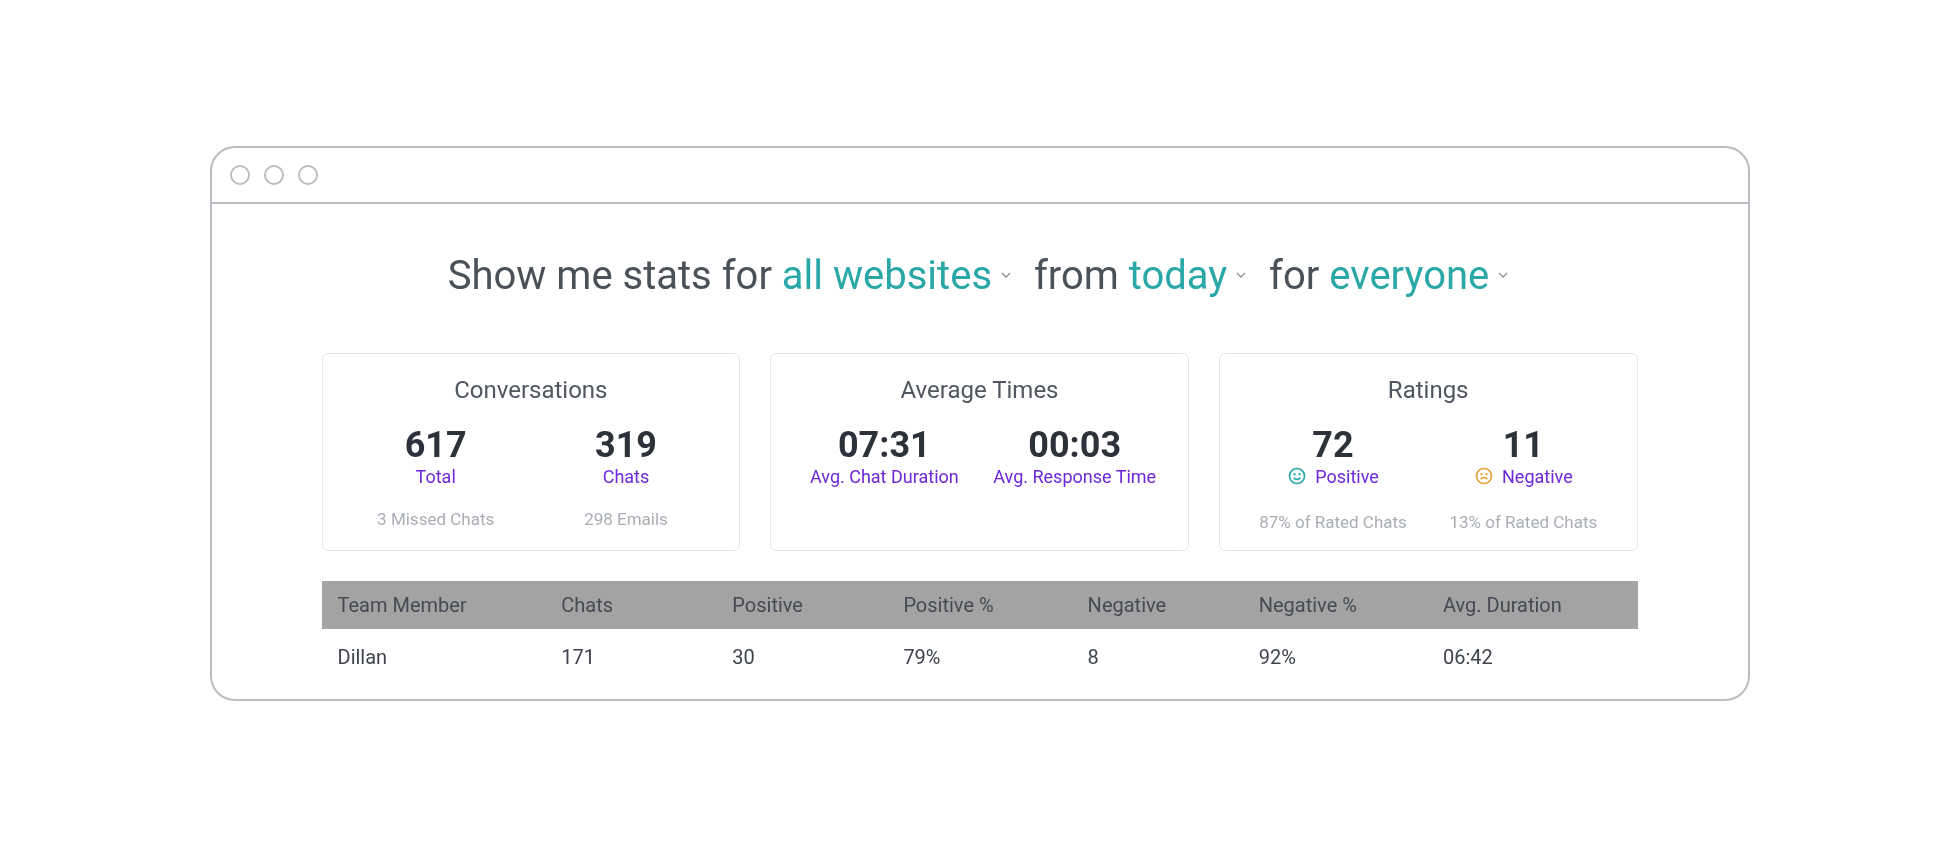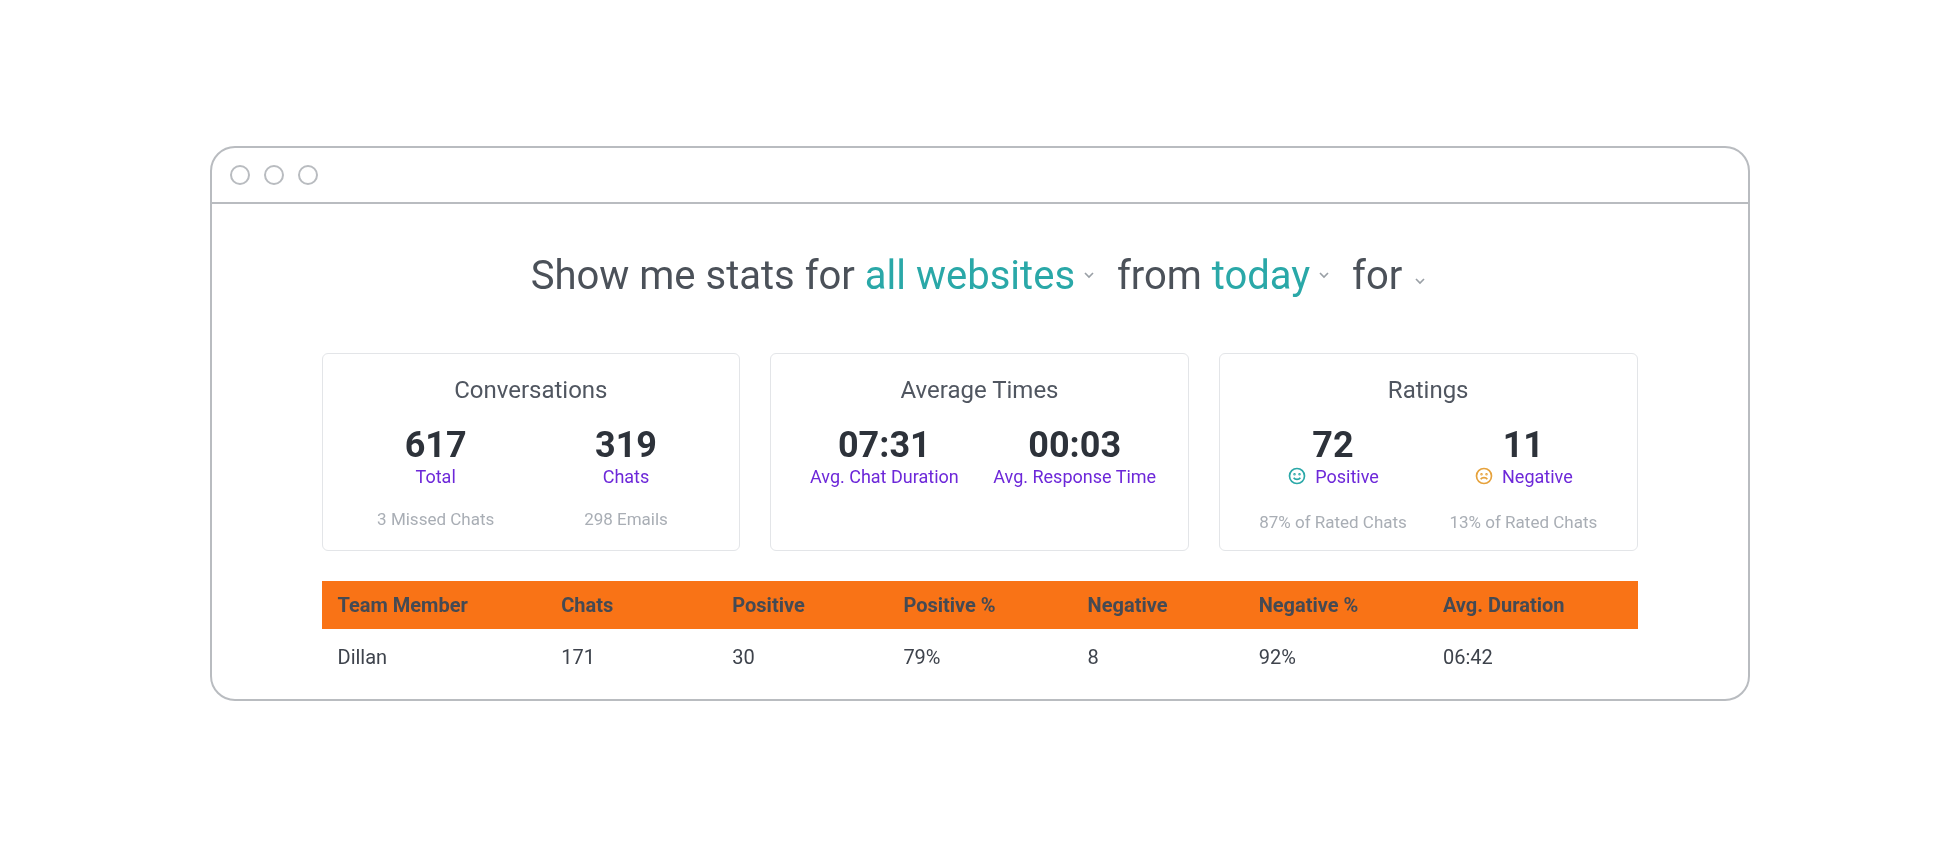--- a/index.html
+++ b/index.html
@@ -110,22 +110,22 @@
     color: #a9aeb5;
   }
 
   table.team {
     width: 100%;
     border-collapse: collapse;
     font-size: 20px;
     color: #3e434c;
   }
   table.team thead th {
-    background: #f97316;
-    font-weight: 700;
+    background: #a3a3a3;
+    font-weight: 400;
     color: #454a53;
     text-align: left;
     padding: 12px 16px;
   }
   table.team tbody td {
     padding: 16px 16px;
     border-bottom: 1px solid #e6e7ea;
   }
   table.team tbody tr:last-child td { border-bottom: none; }
 
@@ -156,20 +156,21 @@
       <span class="f">
         <span>today</span>
         <span class="chev">
           <svg viewBox="0 0 24 24" fill="none" stroke="currentColor" stroke-width="2.5">
               <polyline points="6 9 12 15 18 9"></polyline>
             </svg>
         </span>
       </span>
       &nbsp;<span>for</span>
       <span class="f">
+        <span>everyone</span>
         <span class="chev">
           <svg viewBox="0 0 24 24" fill="none" stroke="currentColor" stroke-width="2.5">
               <polyline points="6 9 12 15 18 9"></polyline>
             </svg>
         </span>
       </span>
     </div>
 
     <div class="cards">
 

